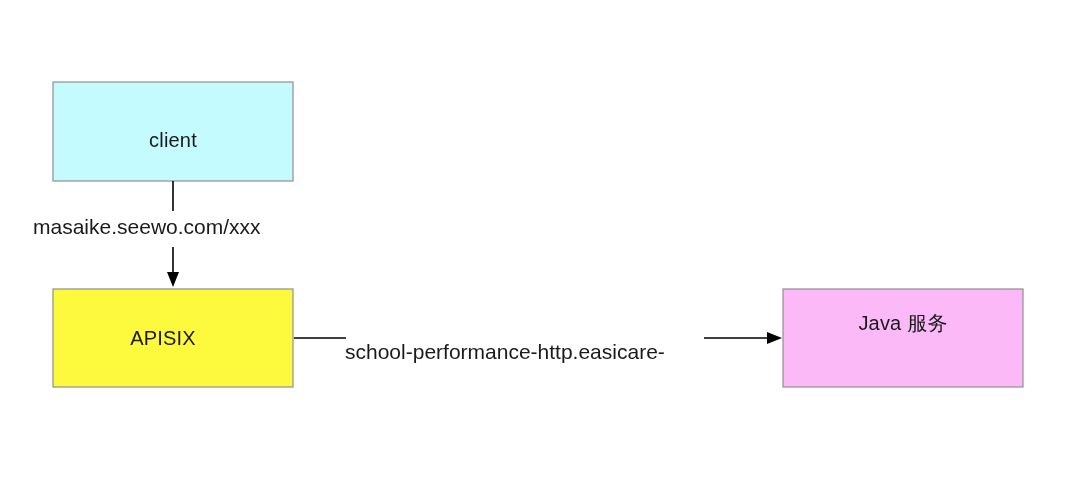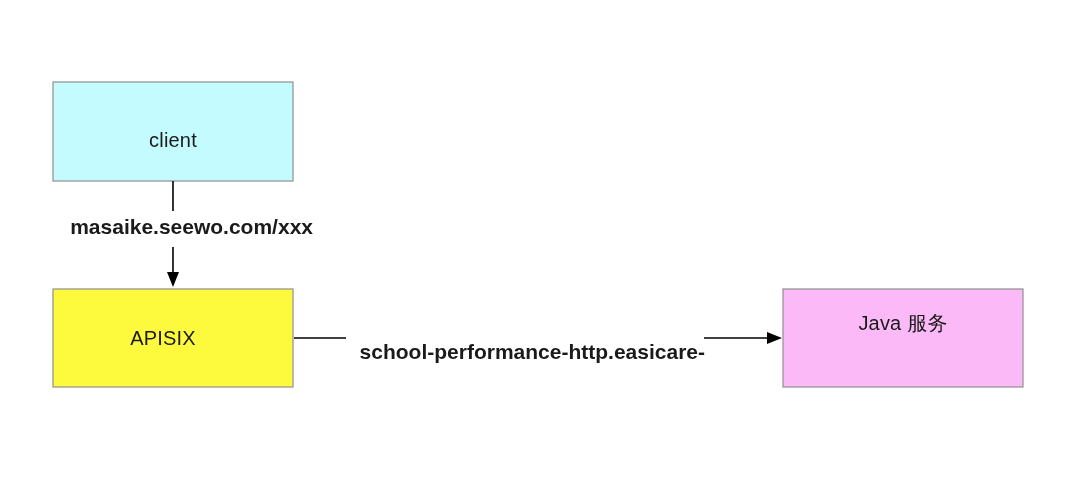--- a/index.html
+++ b/index.html
@@ -37,25 +37,24 @@
     position: absolute;
     display: flex;
     align-items: center;
     justify-content: center;
     font-size: 20px;
     letter-spacing: 0.2px;
     pointer-events: none;
   }
   .edge-label {
     position: absolute;
-    text-align: right;
+    text-align: left;
     font-size: 21px;
     line-height: 28px;
     white-space: nowrap;
-    font-weight: bold;
   }
   .edge-label span {
     display: block;
   }
 </style>
 </head>
 <body>
 
 <div class="canvas">
 

